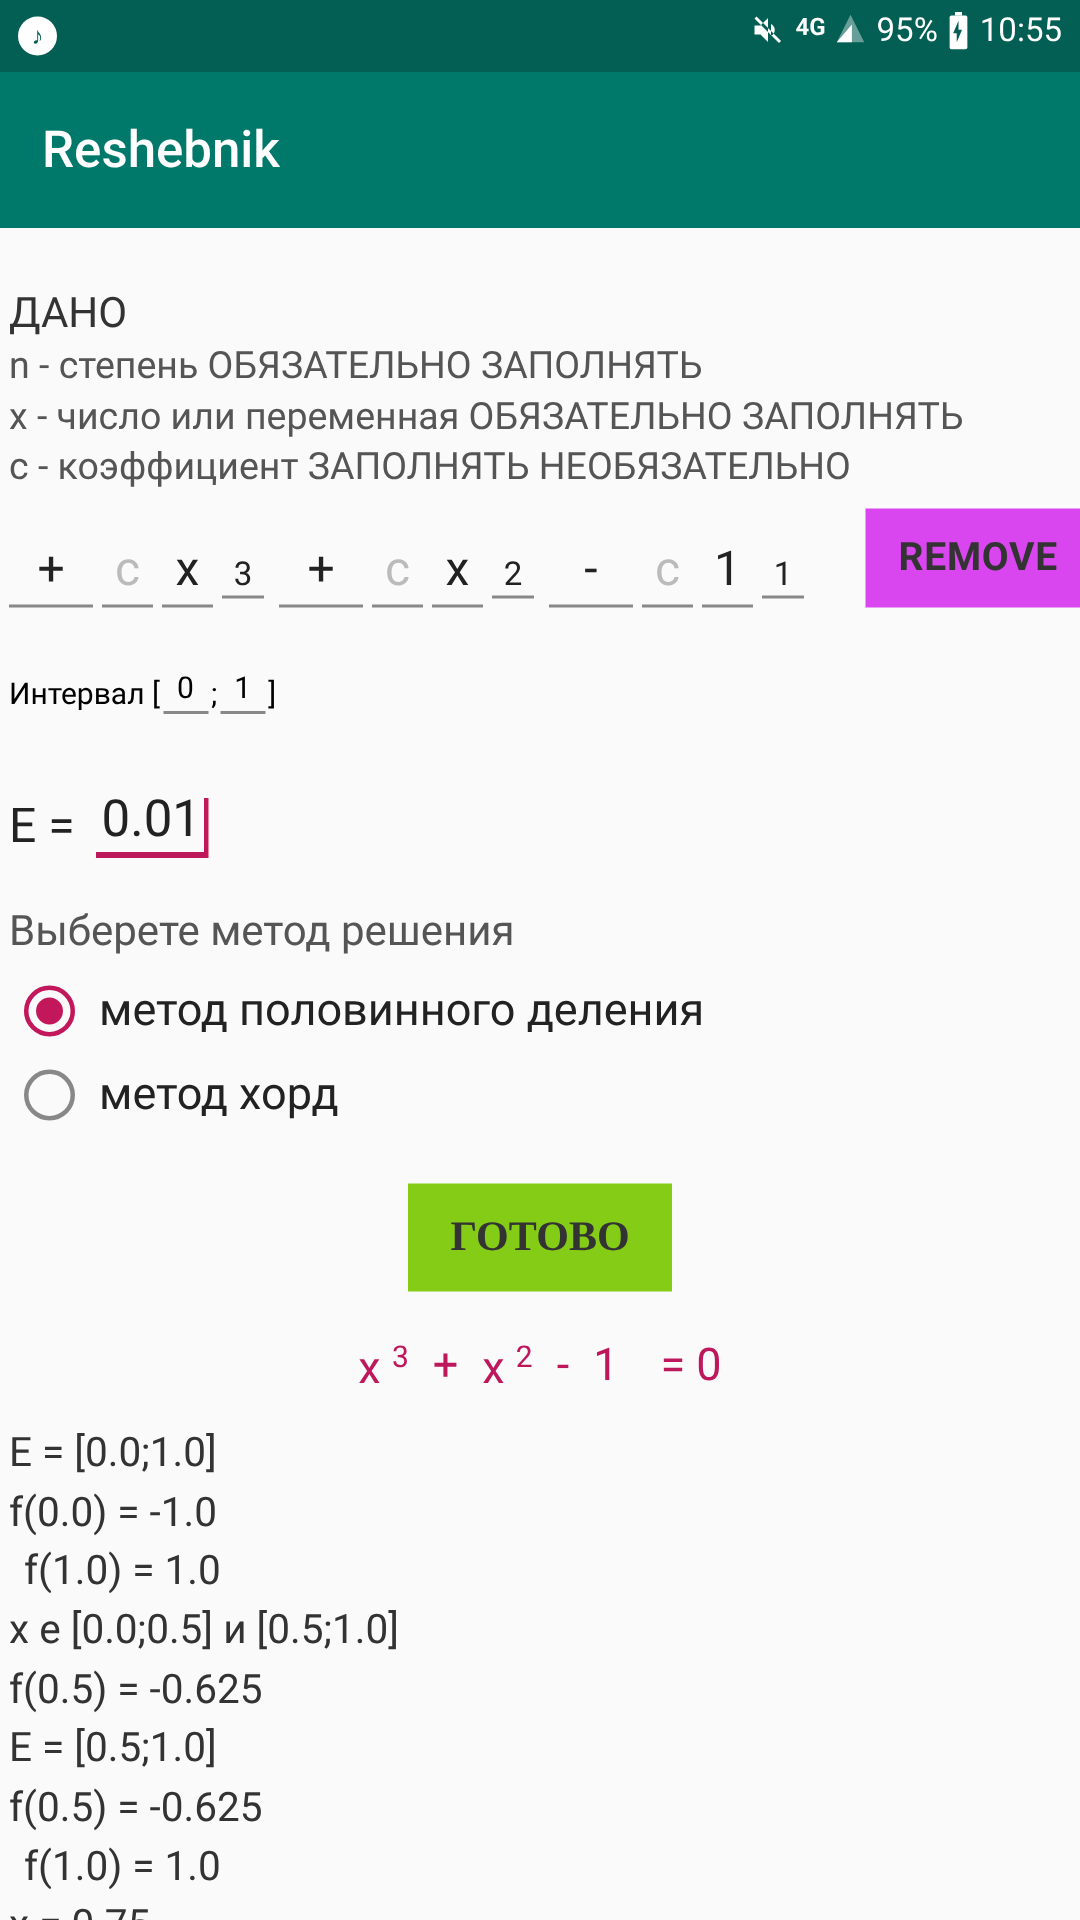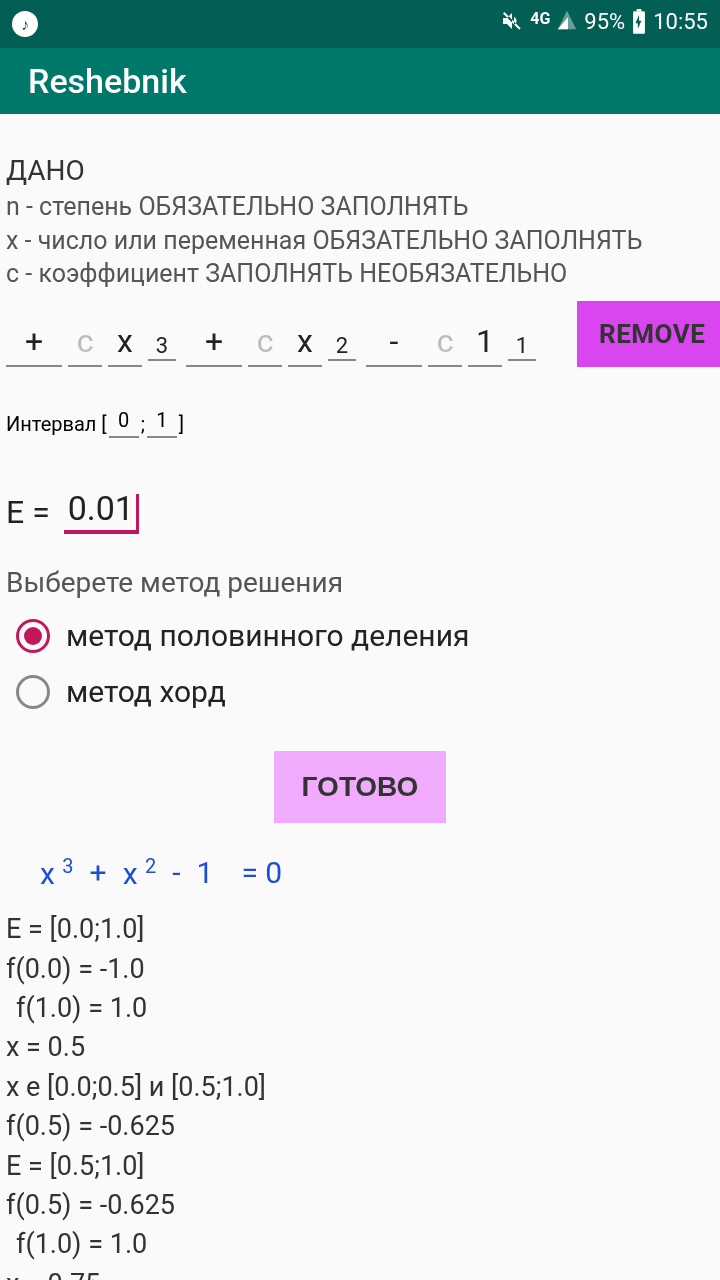--- a/index.html
+++ b/index.html
@@ -22,21 +22,21 @@
       font-size: 22px;
     }
     .status-left { display: flex; align-items: center; }
     .status-right { display: flex; align-items: flex-start; gap: 6px; }
     .music-icon {
       width: 26px; height: 26px; border-radius: 50%;
       background: #fff; display: flex; align-items: center; justify-content: center;
       color: #035e53; font-size: 16px;
     }
     .app-bar {
-      height: 66px;
+      height: 104px;
       background: #00796b;
       color: #fff;
       display: flex;
       align-items: center;
       padding: 0 28px;
       font-size: 34px;
       font-weight: 500;
     }
     .content { padding: 6px 0 0 0; font-size: 26px; color: #555; line-height: 1.35; }
     .given { padding: 0 6px; }
@@ -91,26 +91,26 @@
     .radio {
       width: 34px; height: 34px; border-radius: 50%; border: 3px solid #888;
       display: flex; align-items: center; justify-content: center; flex-shrink: 0;
     }
     .radio.checked { border-color: #c2185b; }
     .radio.checked::after {
       content: ""; width: 18px; height: 18px; border-radius: 50%; background: #c2185b;
     }
     .done-row { display: flex; justify-content: center; padding: 30px 0 10px 0; }
     .btn-done {
-      background: #f0abfc; border: none; padding: 20px 28px;
-      font-size: 28px; font-weight: 700; color: #333; font-family: Liberation Sans, sans-serif;
+      background: #84cc16; border: none; padding: 20px 28px;
+      font-size: 28px; font-weight: 700; color: #333; font-family: Liberation Serif, serif;
     }
     .formula {
-      padding: 20px 40px 10px 40px; font-size: 30px; color: #1d4ed8;
-      display: flex; align-items: flex-start; gap: 16px;
+      padding: 20px 40px 10px 40px; font-size: 30px; color: #be185d;
+      display: flex; align-items: flex-start; gap: 16px; justify-content: center;
     }
     .formula sup { font-size: 20px; vertical-align: super; }
     .output {
       padding: 6px 6px 0 6px; font-size: 27px; color: #333; line-height: 1.46;
     }
     .indent1 { padding-left: 10px; }
     .status-icon { display: inline-block; }
   </style>
 </head>
 <body>
@@ -223,21 +223,20 @@
     <span><span>x</span> <sup>2</sup></span>
     <span>-</span>
     <span>1</span>
     <span style="margin-left:12px">= 0</span>
   </div>
 
   <div class="output">
     <div>E = [0.0;1.0]</div>
     <div>f(0.0) = -1.0</div>
     <div class="indent1"> f(1.0) = 1.0</div>
-    <div>x = 0.5</div>
     <div>x e [0.0;0.5] и [0.5;1.0]</div>
     <div>f(0.5) = -0.625</div>
     <div>E = [0.5;1.0]</div>
     <div>f(0.5) = -0.625</div>
     <div class="indent1"> f(1.0) = 1.0</div>
     <div>x = 0.75</div>
 
   </div>
 </div>
 

